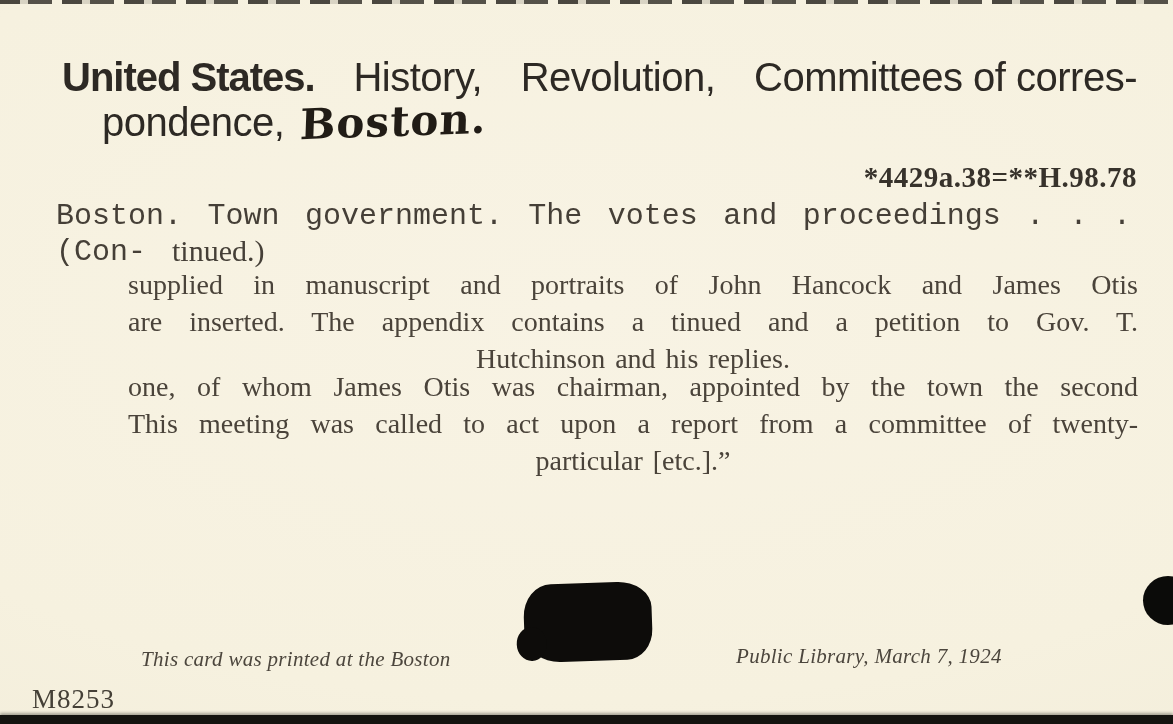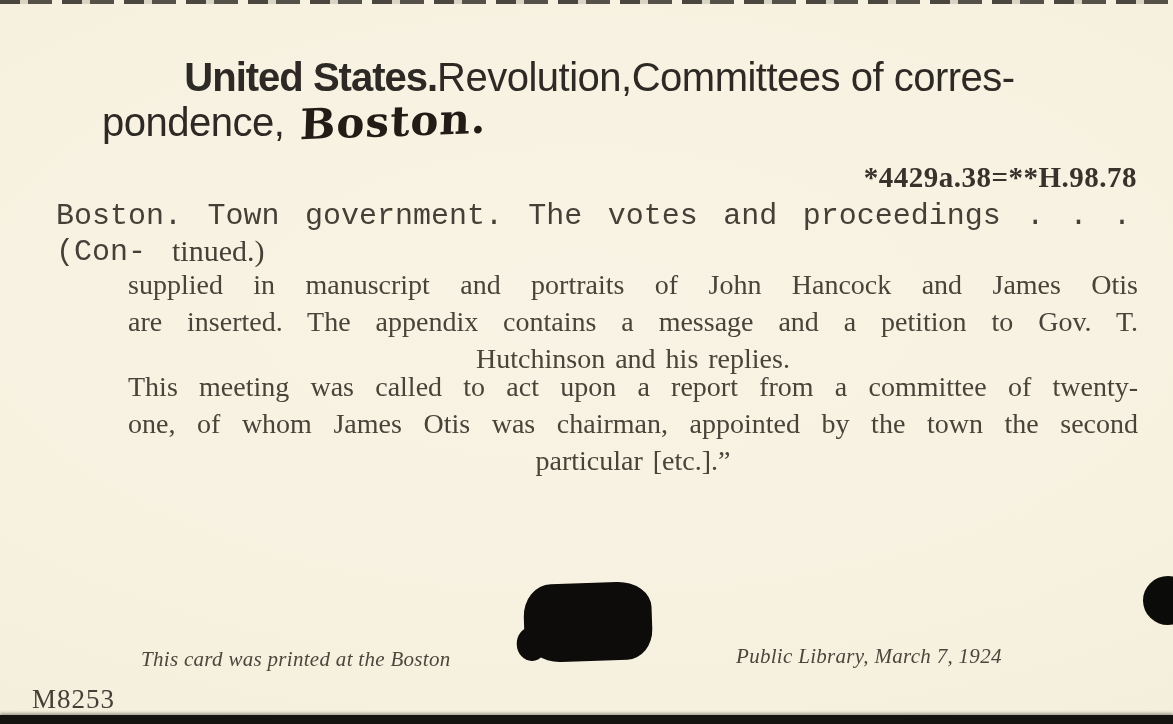--- a/index.html
+++ b/index.html
@@ -21,21 +21,21 @@
       rgba(44,41,35,.85) 0 20px, rgba(44,41,35,.15) 20px 28px, rgba(44,41,35,.8) 28px 52px, rgba(44,41,35,0) 52px 62px);
   }
   .bottom-edge {
     position: absolute; bottom: 0; left: 0; right: 0; height: 9px;
     background: #14130f;
     box-shadow: 0 -2px 3px rgba(20,19,15,.35);
   }
   
   .heading-line1 {
     position: absolute; left: 62px; top: 54px; width: 1075px;
-    display: flex; justify-content: center;
+    display: flex; justify-content: space-between;
     font-family: "Liberation Sans", sans-serif;
     font-size: 40px; line-height: 46px; color: #2d2924;
     letter-spacing: -0.5px;
     white-space: nowrap;
   }
   .seg-bold { font-weight: 700; letter-spacing: -1px; }
   .heading-line2 {
     position: absolute; left: 102px; top: 99px;
     font-family: "Liberation Sans", sans-serif;
     font-size: 40px; line-height: 46px; color: #2d2924;
@@ -110,42 +110,43 @@
   }
 </style>
 </head>
 <body>
 
 <div class="card">
   <div class="top-edge"></div>
 
   <div class="heading-line1">
     <span class="seg-bold">United States.</span>
+    <span class="seg">History,</span>
     <span class="seg">Revolution,</span>
     <span class="seg">Committees of corres-</span>
   </div>
 
   <div class="heading-line2">
     <span>pondence,</span><span class="handwritten">Boston.</span>
   </div>
 
   <div class="call-number">*4429a.38=**H.98.78</div>
 
   <div class="title-line1">Boston.  Town government.  The votes and proceedings . . .  (Con-</div>
   <div class="title-line2">tinued.)</div>
 
   <div class="para para1">
     <div class="jline">supplied in manuscript and portraits of John Hancock and James Otis</div>
-    <div class="jline">are inserted.  The appendix contains a message and a petition to Gov. T.</div>
+    <div class="jline">are inserted.  The appendix contains a tinued and a petition to Gov. T.</div>
     <div class="lline">Hutchinson and his replies.</div>
   </div>
 
   <div class="para para2">
+    <div class="jline">one, of whom James Otis was chairman, appointed by the town the second</div>
     <div class="jline">This meeting was called to act upon a report from a committee of twenty-</div>
-    <div class="jline">one, of whom James Otis was chairman, appointed by the town the second</div>
     <div class="lline">particular [etc.].”</div>
   </div>
 
   <div class="redaction-blob"></div>
 
   <div class="footer-left">This card was printed at the Boston</div>
   <div class="footer-right">Public Library, March 7, 1924</div>
   <div class="card-number">M8253</div>
 
   <div class="edge-dot"></div>

